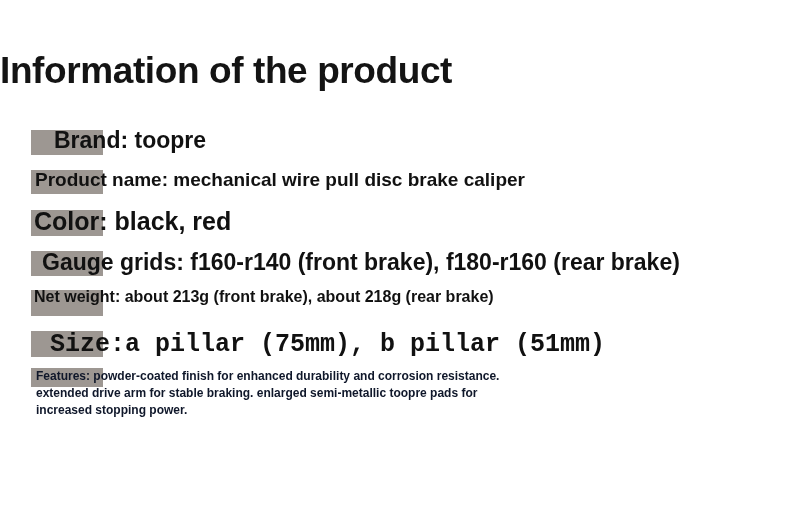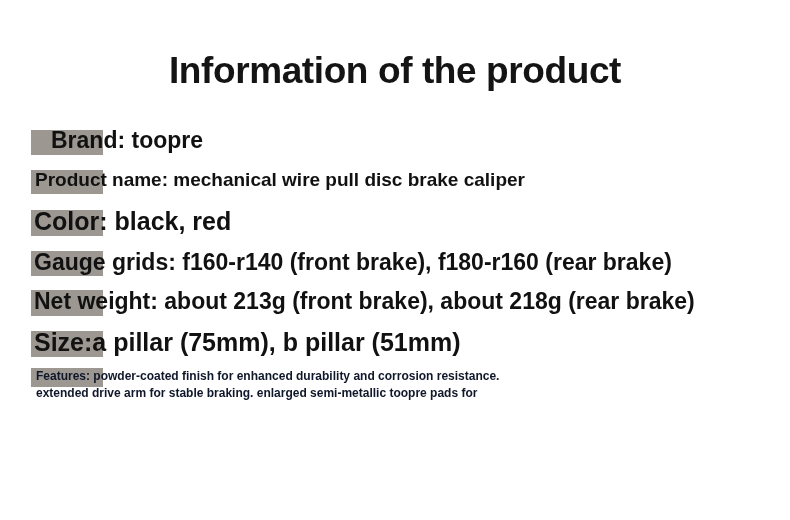--- a/index.html
+++ b/index.html
@@ -21,21 +21,20 @@
     height: 520px;
     background: #ffffff;
   }
 
   
   .sheet-title {
     position: absolute;
     left: 0;
     top: 50px;
     width: 790px;
-    text-align: center;
     font-size: 37px;
     font-weight: 700;
     color: #141414;
     letter-spacing: -0.4px;
     white-space: nowrap;
   }
 
   
   .spec-row {
     position: absolute;
@@ -57,41 +56,41 @@
   .row-text {
     position: relative;
     z-index: 1;
     display: inline-block;
     padding-left: 4px;
   }
 
   
   #row-brand            { top: 127px; font-size: 23px; }
   #row-brand .label-mark{ top: 3px;  width: 72px; height: 25px; }
-  #row-brand .row-text  { padding-left: 20px; }
+  #row-brand .row-text  { padding-left: 7px; margin-left: 16px; }
 
   #row-product-name            { top: 169px; font-size: 19px; }
   #row-product-name .label-mark{ top: 1px;  width: 72px; height: 24px; }
   #row-product-name .row-text  { padding-left: 4px; }
 
   #row-color            { top: 207px; font-size: 25px; text-align: center; }
   #row-color .label-mark{ top: 3px;  width: 72px; height: 26px; }
   #row-color .row-text  { padding-left: 3px; }
 
   #row-gauge-grids            { top: 249px; font-size: 23px; }
   #row-gauge-grids .label-mark{ top: 2px;  width: 72px; height: 25px; }
-  #row-gauge-grids .row-text  { padding-left: 3px; }
+  #row-gauge-grids .row-text  { padding-left: 11px; }
 
-  #row-net-weight            { top: 288px; font-size: 23px; }
+  #row-net-weight            { top: 288px; font-size: 16px; }
   #row-net-weight .label-mark{ top: 2px;  width: 72px; height: 26px; }
   #row-net-weight .row-text  { padding-left: 3px; }
 
   #row-size            { top: 328px; font-size: 25px; }
   #row-size .label-mark{ top: 3px;  width: 72px; height: 26px; }
-  #row-size .row-text  { padding-left: 3px; }
+  #row-size .row-text  { padding-left: 19px; font-family: Liberation Mono, monospace; }
 
   
   #row-features {
     position: absolute;
     left: 31px;
     top: 368px;
     width: 700px;
     font-size: 12px;
     font-weight: 700;
     color: #0f172a;
@@ -145,16 +144,17 @@
   <div class="spec-row" id="row-size">
     <span class="label-mark"></span>
     <span class="row-text">Size:a pillar (75mm), b pillar (51mm)</span>
   </div>
 
   <div id="row-features">
     <span class="label-mark"></span>
     <span class="features-text">
       <span class="features-line">Features: powder-coated finish for enhanced durability and corrosion resistance.</span>
       <span class="features-line">extended drive arm for stable braking. enlarged semi-metallic toopre pads for</span>
+      <span class="features-line">increased stopping power.</span>
     </span>
   </div>
 
 </div>
 
 </body></html>

